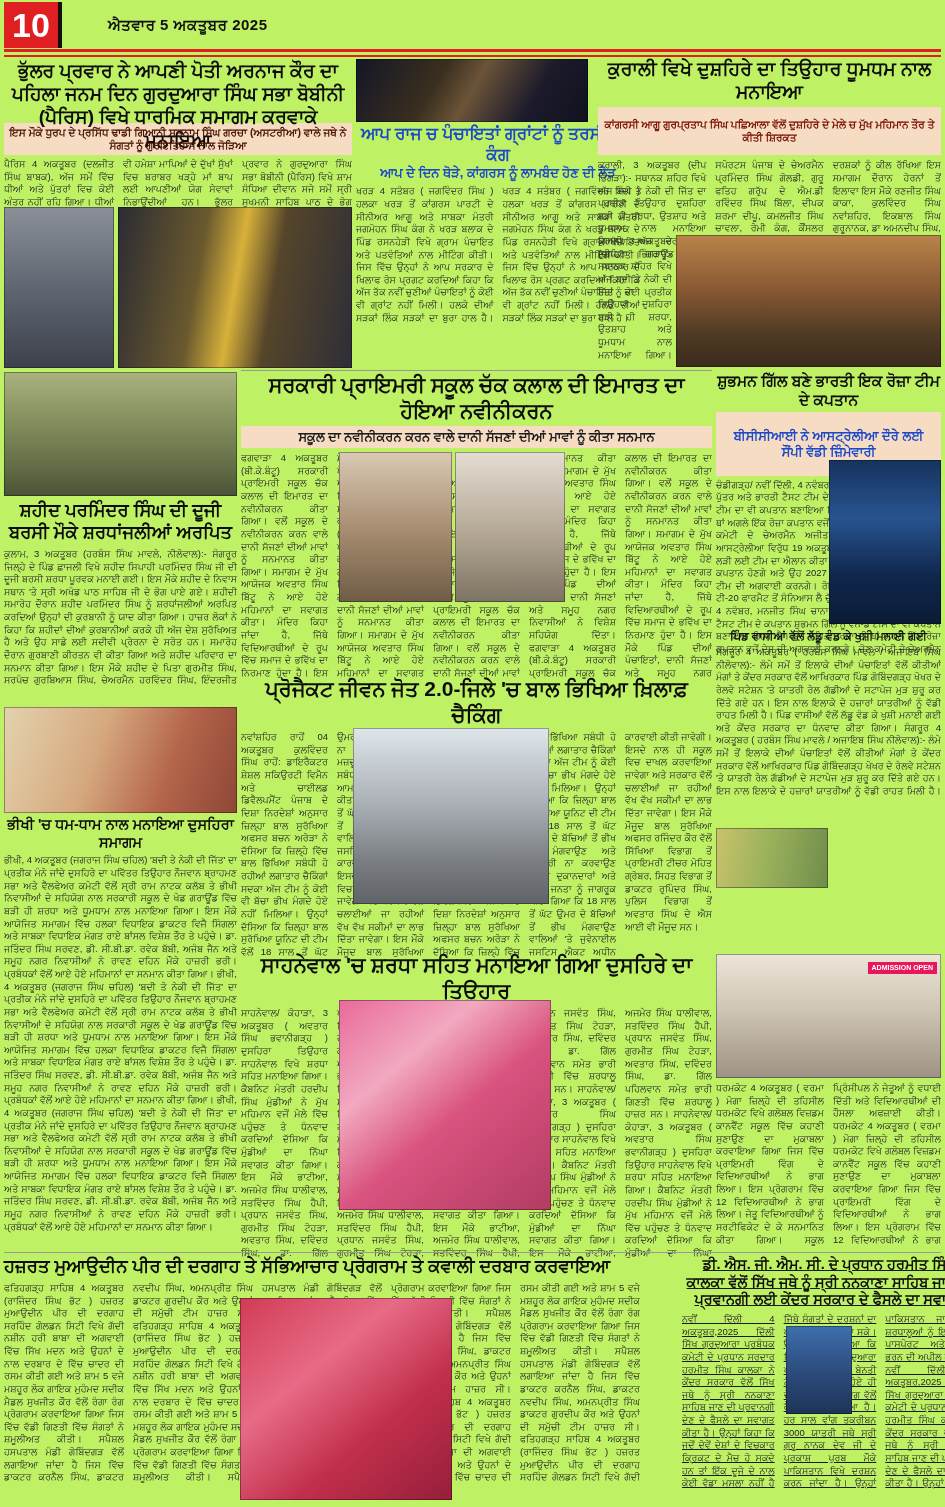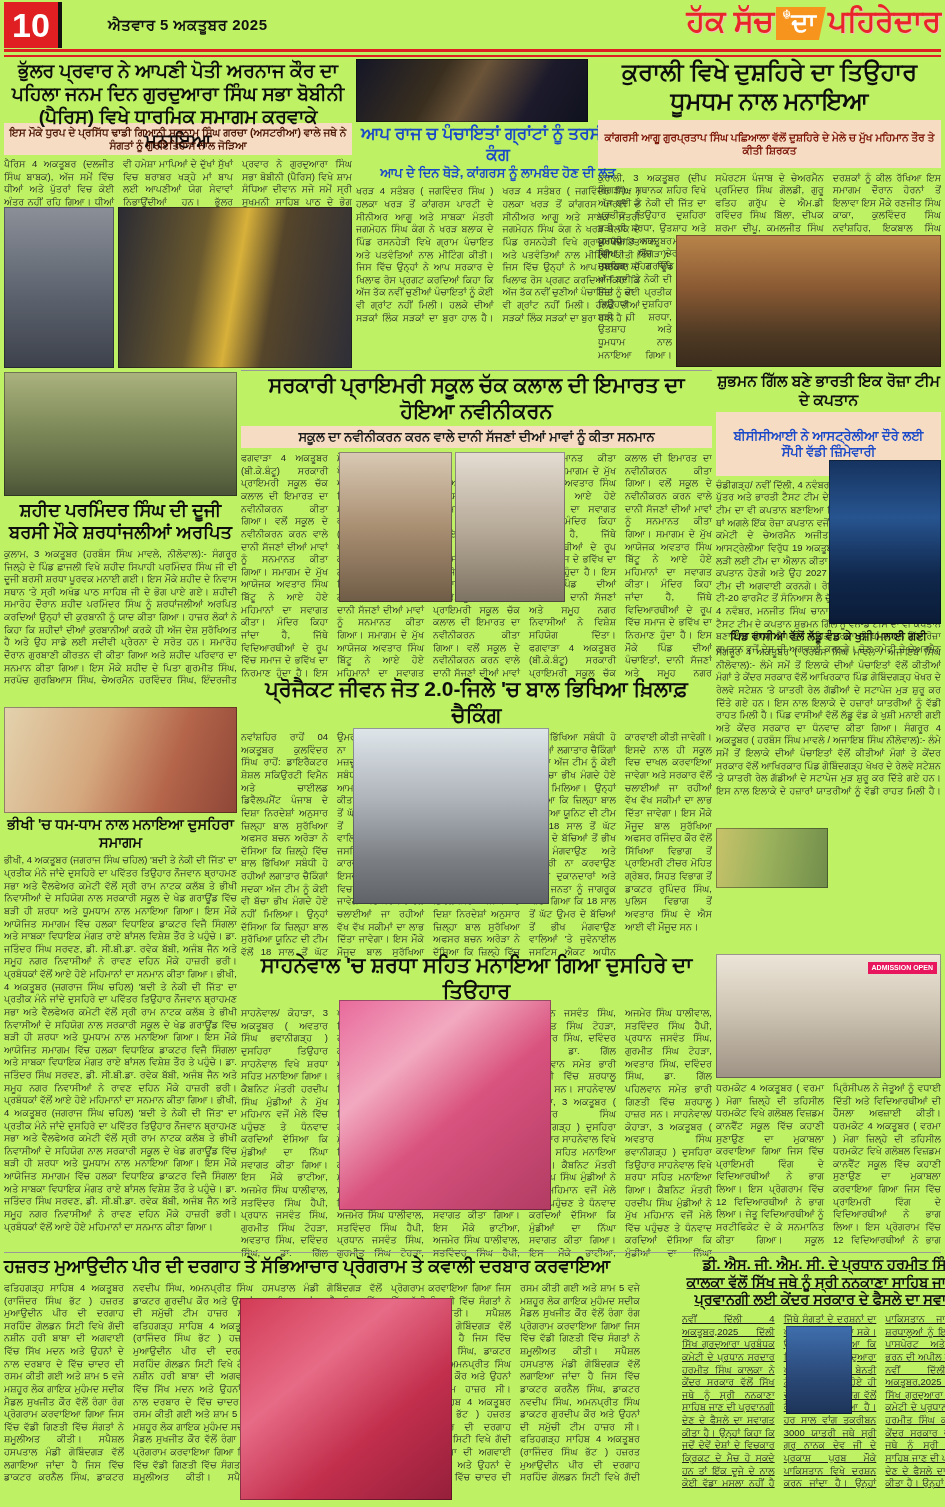--- a/index.html
+++ b/index.html
@@ -34,23 +34,20 @@
 </style>
 </head>
 <body>
 
 <div class="page">
 
   <div class="abs pagenum">
     <span>10</span>
   </div>
   <div class="abs dateline">ਐਤਵਾਰ 5 ਅਕਤੂਬਰ 2025</div>
-  <div class="abs masthead">
-    <span>ਹੱਕ ਸੱਚ</span><span class="flag"><span class="khanda">☬</span><span>ਦਾ</span></span><span>ਪਹਿਰੇਦਾਰ</span>
-  </div>
   <div class="abs rule-red"></div>
   <div class="abs rule-red2"></div>
 
   <div class="abs" style="left:4px;top:59px;width:348px;height:309px;">
     <div class="hl" style="font-size:19px;height:62px;">ਭੁੱਲਰ ਪ੍ਰਵਾਰ ਨੇ ਆਪਣੀ ਪੋਤੀ ਅਰਨਾਜ ਕੌਰ ਦਾ ਪਹਿਲਾ ਜਨਮ ਦਿਨ ਗੁਰਦੁਆਰਾ ਸਿੰਘ ਸਭਾ ਬੋਬੀਨੀ (ਪੈਰਿਸ) ਵਿਖੇ ਧਾਰਮਿਕ ਸਮਾਗਮ ਕਰਵਾਕੇ ਮਨਾਇਆ</div>
     <div class="sub peach" style="font-size:10.5px;padding:3px 2px;margin-top:2px;">ਇਸ ਮੌਕੇ ਧੁਰਪ ਦੇ ਪ੍ਰਸਿੱਧ ਢਾਡੀ ਗਿਆਨੀ ਸਤਨਾਮ ਸਿੰਘ ਗਰਚਾ (ਅਸਟਰੀਆ) ਵਾਲੇ ਜਥੇ ਨੇ ਸੰਗਤਾਂ ਨੂੰ ਗੁਰਇਤਿਹਾਸ ਨਾਲ ਜੋੜਿਆ</div>
     <div class="body c3" style="height:60px;margin-top:3px;">ਪੈਰਿਸ 4 ਅਕਤੂਬਰ (ਦਲਜੀਤ ਸਿੰਘ ਬਾਬਕ), ਅੱਜ ਸਮੇਂ ਵਿੱਚ ਧੀਆਂ ਅਤੇ ਪੁੱਤਰਾਂ ਵਿਚ ਕੋਈ ਅੰਤਰ ਨਹੀਂ ਰਹਿ ਗਿਆ। ਧੀਆਂ ਵੀ ਹਮੇਸ਼ਾ ਮਾਪਿਆਂ ਦੇ ਦੁੱਖਾਂ ਸੁੱਖਾਂ ਵਿਚ ਬਰਾਬਰ ਖੜ੍ਹੇ ਮਾਂ ਬਾਪ ਲਈ ਆਪਣੀਆਂ ਯੋਗ ਸੇਵਾਵਾਂ ਨਿਭਾਉਂਦੀਆਂ ਹਨ। ਭੁੱਲਰ ਪ੍ਰਵਾਰ ਨੇ ਗੁਰਦੁਆਰਾ ਸਿੰਘ ਸਭਾ ਬੋਬੀਨੀ (ਪੈਰਿਸ) ਵਿਖੇ ਸ਼ਾਮ ਸੰਧਿਆ ਦੀਵਾਨ ਸਜੇ ਸਮੇਂ ਸ੍ਰੀ ਸੁਖਮਨੀ ਸਾਹਿਬ ਪਾਠ ਦੇ ਭੋਗ ਪਾਏ ਗਏ। ਉਪਰੰਤ ਗਿਆਨੀ ਮਾਨ ਸਿੰਘ ਨੇ ਸ੍ਰੀ ਗੁਰੂ ਗ੍ਰੰਥ ਸਾਹਿਬ ਜੀ ਦੇ ਸਨਮੁੱਖ ਸ੍ਰੀ ਸੁਖਮਨੀ ਸਾਹਿਬ ਪਾਠ ਦੇ ਨਾਲ ਸੰਗਤਾਂ ਨੂੰ ਸਰਵਣ ਕਰਵਾਕੇ ਨਿਹਾਲ ਕੀਤਾ। ਇਸ ਸਮੇਂ ਬੇਅੰਤ ਸੰਗਤਾਂ ਨੇ ਭੁੱਲਰ ਪ੍ਰਵਾਰ ਦੇ ਵਿਸ਼ੇਸ਼ ਸੱਦੇ ਤੇ ਗੁਰਦੁਆਰਾ ਸਾਹਿਬ ਵਿਖੇ ਸ਼ਾਮ ਦੇ ਦੀਵਾਨ ਵਿਚ ਪਹੁੰਚ ਕੇ ਹਾਜ਼ਰੀ ਭਰੀ। ਇਸ ਮੌਕੇ ਸ੍ਰ ਰਘਬੀਰ ਸਿੰਘ ਕੋਹਾੜ, ਜਸਵੰਤ ਸਿੰਘ ਖਾਲਸਾ, ਸ੍ਰ ਬਸੰਤ ਸਿੰਘ ਪੰਜਹੱਥਾ, ਸ੍ਰ ਦਲਜੀਤ ਸਿੰਘ ਬਾਬਕ, ਸ੍ਰ ਕੁਲਵੀਰ ਸਿੰਘ ਹੇਅਰ, ਸ੍ਰ ਸੁਹਿੰਦਰ ਸਿੰਘ ਘੁੰਮਣ, ਸ੍ਰ ਅਜੀਤ ਸਿੰਘ ਲੰਬੜਦਾਰ, ਸ੍ਰ ਰਾਮ ਸਿੰਘ ਵਿਰਕ, ਸ੍ਰ ਗੁਰਪ੍ਰੀਤ ਸਿੰਘ ਮੱਲ੍ਹੀ, ਸ੍ਰ ਗੁਰਦੇਵ ਸਿੰਘ ਸਮੇਤ ਵੱਡੀ ਗਿਣਤੀ ਵਿੱਚ ਸੰਗਤਾਂ ਹਾਜ਼ਰ ਸਨ।</div>
     <div class="ph" style="position:absolute;left:0;top:148px;width:110px;height:161px;
          background:linear-gradient(180deg,#8a8f98 0%,#5d636e 55%,#3c414b 100%);"></div>
     <div class="ph" style="position:absolute;left:114px;top:148px;width:234px;height:161px;
@@ -60,21 +57,21 @@
   <div class="abs ph" style="left:356px;top:59px;width:232px;height:63px;
        background:linear-gradient(120deg,#141627 0%,#3a2f1f 35%,#6b5438 50%,#1c1a2b 75%,#10121f 100%);"></div>
 
   <div class="abs" style="left:356px;top:124px;width:284px;height:244px;">
     <div class="hl blue" style="font-size:17px;">ਆਪ ਰਾਜ ਚ ਪੰਚਾਇਤਾਂ ਗ੍ਰਾਂਟਾਂ ਨੂੰ ਤਰਸੀਆਂ : ਕੰਗ</div>
     <div class="sub blue" style="font-size:13px;margin-top:0;">ਆਪ ਦੇ ਦਿਨ ਥੋੜੇ, ਕਾਂਗਰਸ ਨੂੰ ਲਾਮਬੰਦ ਹੋਣ ਦੀ ਲੋੜ</div>
     <div class="body c2" style="height:176px;margin-top:4px;">ਖਰੜ 4 ਸਤੰਬਰ ( ਜਗਵਿੰਦਰ ਸਿੰਘ ) ਹਲਕਾ ਖਰੜ ਤੋਂ ਕਾਂਗਰਸ ਪਾਰਟੀ ਦੇ ਸੀਨੀਅਰ ਆਗੂ ਅਤੇ ਸਾਬਕਾ ਮੰਤਰੀ ਜਗਮੋਹਨ ਸਿੰਘ ਕੰਗ ਨੇ ਖਰੜ ਬਲਾਕ ਦੇ ਪਿੰਡ ਰਸਨਹੇੜੀ ਵਿਖੇ ਗ੍ਰਾਮ ਪੰਚਾਇਤ ਅਤੇ ਪਤਵੰਤਿਆਂ ਨਾਲ ਮੀਟਿੰਗ ਕੀਤੀ। ਜਿਸ ਵਿੱਚ ਉਨ੍ਹਾਂ ਨੇ ਆਪ ਸਰਕਾਰ ਦੇ ਖਿਲਾਫ ਰੋਸ ਪ੍ਰਗਟ ਕਰਦਿਆਂ ਕਿਹਾ ਕਿ ਅੱਜ ਤੱਕ ਨਵੀਂ ਚੁਣੀਆਂ ਪੰਚਾਇਤਾਂ ਨੂੰ ਕੋਈ ਵੀ ਗ੍ਰਾਂਟ ਨਹੀਂ ਮਿਲੀ। ਹਲਕੇ ਦੀਆਂ ਸੜਕਾਂ ਲਿੰਕ ਸੜਕਾਂ ਦਾ ਬੁਰਾ ਹਾਲ ਹੈ। ਖਰੜ 4 ਸਤੰਬਰ ( ਜਗਵਿੰਦਰ ਸਿੰਘ ) ਹਲਕਾ ਖਰੜ ਤੋਂ ਕਾਂਗਰਸ ਪਾਰਟੀ ਦੇ ਸੀਨੀਅਰ ਆਗੂ ਅਤੇ ਸਾਬਕਾ ਮੰਤਰੀ ਜਗਮੋਹਨ ਸਿੰਘ ਕੰਗ ਨੇ ਖਰੜ ਬਲਾਕ ਦੇ ਪਿੰਡ ਰਸਨਹੇੜੀ ਵਿਖੇ ਗ੍ਰਾਮ ਪੰਚਾਇਤ ਅਤੇ ਪਤਵੰਤਿਆਂ ਨਾਲ ਮੀਟਿੰਗ ਕੀਤੀ। ਜਿਸ ਵਿੱਚ ਉਨ੍ਹਾਂ ਨੇ ਆਪ ਸਰਕਾਰ ਦੇ ਖਿਲਾਫ ਰੋਸ ਪ੍ਰਗਟ ਕਰਦਿਆਂ ਕਿਹਾ ਕਿ ਅੱਜ ਤੱਕ ਨਵੀਂ ਚੁਣੀਆਂ ਪੰਚਾਇਤਾਂ ਨੂੰ ਕੋਈ ਵੀ ਗ੍ਰਾਂਟ ਨਹੀਂ ਮਿਲੀ। ਹਲਕੇ ਦੀਆਂ ਸੜਕਾਂ ਲਿੰਕ ਸੜਕਾਂ ਦਾ ਬੁਰਾ ਹਾਲ ਹੈ।</div>
   </div>
 
   <div class="abs" style="left:598px;top:57px;width:343px;height:311px;">
-    <div class="hl" style="font-size:24px;">ਕੁਰਾਲੀ ਵਿਖੇ ਦੁਸ਼ਹਿਰੇ ਦਾ ਤਿਉਹਾਰ ਧੂਮਧਮ ਨਾਲ ਮਨਾਇਆ</div>
+    <div class="hl" style="font-size:19px;">ਕੁਰਾਲੀ ਵਿਖੇ ਦੁਸ਼ਹਿਰੇ ਦਾ ਤਿਉਹਾਰ ਧੂਮਧਮ ਨਾਲ ਮਨਾਇਆ</div>
     <div class="sub peach" style="font-size:10.5px;padding:11px 2px;margin-top:4px;color:#7a1204;">ਕਾਂਗਰਸੀ ਆਗੂ ਗੁਰਪ੍ਰਤਾਪ ਸਿੰਘ ਪਛਿਆਲਾ ਵੱਲੋਂ ਦੁਸ਼ਹਿਰੇ ਦੇ ਮੇਲੇ ਚ ਮੁੱਖ ਮਹਿਮਾਨ ਤੌਰ ਤੇ ਕੀਤੀ ਸ਼ਿਰਕਤ</div>
     <div class="body c3" style="height:106px;margin-top:4px;">ਕੁਰਾਲੀ, 3 ਅਕਤੂਬਰ (ਦੀਪ ਭਿੰਗੜਾ):- ਸਥਾਨਕ ਸ਼ਹਿਰ ਵਿਖੇ ਅੱਜ ਬਦੀ ਤੇ ਨੇਕੀ ਦੀ ਜਿੱਤ ਦਾ ਪ੍ਰਤੀਕ ਤਿਉਹਾਰ ਦੁਸ਼ਹਿਰਾ ਬੜੀ ਹੀ ਸ਼ਰਧਾ, ਉਤਸ਼ਾਹ ਅਤੇ ਧੂਮਧਾਮ ਨਾਲ ਮਨਾਇਆ ਗਿਆ। ਅੱਜ ਦੇਰ ਸ਼ਾਮ ਦੁਸ਼ਹਿਰਾ ਗਰਾਊਂਡ ਵਿਖੇ ਸਪੋਰਟਸ ਪੰਜਾਬ ਦੇ ਚੇਅਰਮੈਨ ਪ੍ਰਮਿੰਦਰ ਸਿੰਘ ਗੋਲਡੀ, ਗੁਰੂ ਫਤਿਹ ਗਰੁੱਪ ਦੇ ਐਮ.ਡੀ ਰਵਿੰਦਰ ਸਿੰਘ ਬਿੱਲਾ, ਦੀਪਕ ਸ਼ਰਮਾ ਦੀਪੂ, ਕਮਲਜੀਤ ਸਿੰਘ ਚਾਵਲਾ, ਰੋਮੀ ਕੰਗ, ਕੌਂਸਲਰ ਬਹਾਦਰ ਸਿੰਘ ਕਲਾਕਾਰਾਂ ਨੇ ਆਪਣੇ ਗੀਤਾਂ ਰਾਹੀਂ ਆਏ ਦਰਸ਼ਕਾਂ ਨੂੰ ਕੀਲ ਰੱਖਿਆ ਇਸ ਸਮਾਗਮ ਦੌਰਾਨ ਹੋਰਨਾਂ ਤੋਂ ਇਲਾਵਾ ਇਸ ਮੌਕੇ ਰਣਜੀਤ ਸਿੰਘ ਕਾਕਾ, ਕੁਲਵਿੰਦਰ ਸਿੰਘ ਨਵਾਂਸ਼ਹਿਰ, ਇਕਬਾਲ ਸਿੰਘ ਗੁਰੂਨਾਨਕ, ਡਾ ਅਮਨਦੀਪ ਸਿੰਘ, ਮੁਕੇਸ਼ ਕੁਮਾਰ ਚਾਵਲਾ ਅਤੇ ਵੱਡੀ ਗਿਣਤੀ ਵਿੱਚ ਸ਼ਹਿਰ ਨਿਵਾਸੀ ਹਾਜ਼ਰ ਸਨ।</div>
     <div class="body c1" style="position:absolute;left:0;top:178px;width:74px;height:132px;">ਕੁਰਾਲੀ, 3 ਅਕਤੂਬਰ (ਦੀਪ ਭਿੰਗੜਾ):- ਸਥਾਨਕ ਸ਼ਹਿਰ ਵਿਖੇ ਅੱਜ ਬਦੀ ਤੇ ਨੇਕੀ ਦੀ ਜਿੱਤ ਦਾ ਪ੍ਰਤੀਕ ਤਿਉਹਾਰ ਦੁਸ਼ਹਿਰਾ ਬੜੀ ਹੀ ਸ਼ਰਧਾ, ਉਤਸ਼ਾਹ ਅਤੇ ਧੂਮਧਾਮ ਨਾਲ ਮਨਾਇਆ ਗਿਆ। ਅੱਜ ਦੇਰ ਸ਼ਾਮ ਦੁਸ਼ਹਿਰਾ ਗਰਾਊਂਡ ਵਿਖੇ ਸਪੋਰਟਸ ਪੰਜਾਬ ਦੇ ਚੇਅਰਮੈਨ ਪ੍ਰਮਿੰਦਰ ਸਿੰਘ ਗੋਲਡੀ, ਗੁਰੂ ਫਤਿਹ ਗਰੁੱਪ ਦੇ ਐਮ.ਡੀ ਰਵਿੰਦਰ ਸਿੰਘ ਬਿੱਲਾ, ਦੀਪਕ ਸ਼ਰਮਾ ਦੀਪੂ, ਕਮਲਜੀਤ ਸਿੰਘ ਚਾਵਲਾ, ਰੋਮੀ ਕੰਗ, ਕੌਂਸਲਰ ਬਹਾਦਰ ਸਿੰਘ ਕਲਾਕਾਰਾਂ ਨੇ ਆਪਣੇ ਗੀਤਾਂ ਰਾਹੀਂ ਆਏ ਦਰਸ਼ਕਾਂ ਨੂੰ ਕੀਲ ਰੱਖਿਆ ਇਸ ਸਮਾਗਮ ਦੌਰਾਨ ਹੋਰਨਾਂ ਤੋਂ ਇਲਾਵਾ ਇਸ ਮੌਕੇ ਰਣਜੀਤ ਸਿੰਘ ਕਾਕਾ, ਕੁਲਵਿੰਦਰ ਸਿੰਘ ਨਵਾਂਸ਼ਹਿਰ, ਇਕਬਾਲ ਸਿੰਘ ਗੁਰੂਨਾਨਕ, ਡਾ ਅਮਨਦੀਪ ਸਿੰਘ, ਮੁਕੇਸ਼ ਕੁਮਾਰ ਚਾਵਲਾ ਅਤੇ ਵੱਡੀ ਗਿਣਤੀ ਵਿੱਚ ਸ਼ਹਿਰ ਨਿਵਾਸੀ ਹਾਜ਼ਰ ਸਨ।</div>
     <div class="ph" style="position:absolute;left:78px;top:178px;width:265px;height:132px;
          background:linear-gradient(180deg,#b9844a 0%,#8a5a33 40%,#4f3a24 75%,#3a2b1c 100%);"></div>
   </div>
 
   <div class="abs ph" style="left:4px;top:372px;width:233px;height:124px;
        background:linear-gradient(180deg,#aab37e 0%,#7f8a5a 45%,#5f6a44 80%,#4a5336 100%);"></div>
 

